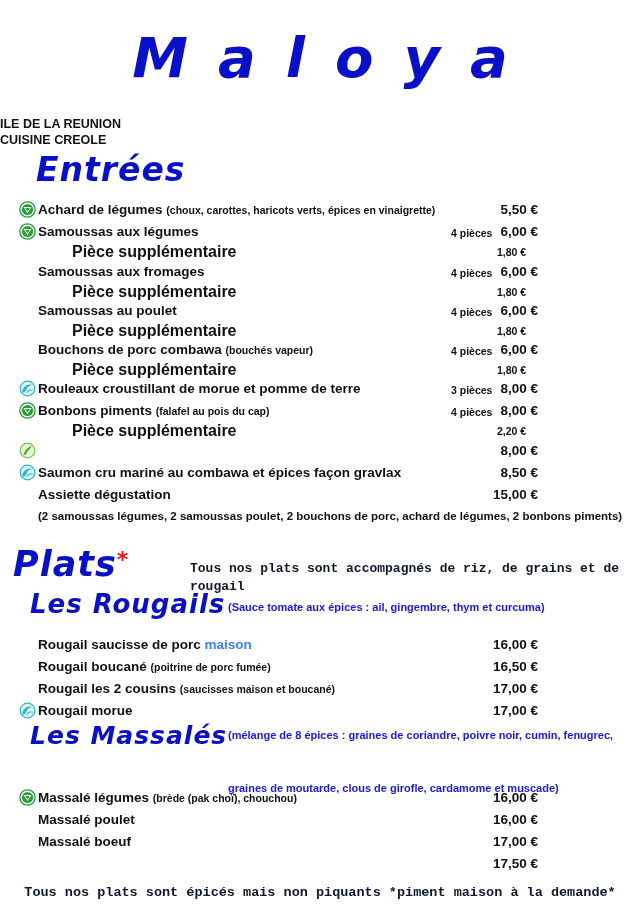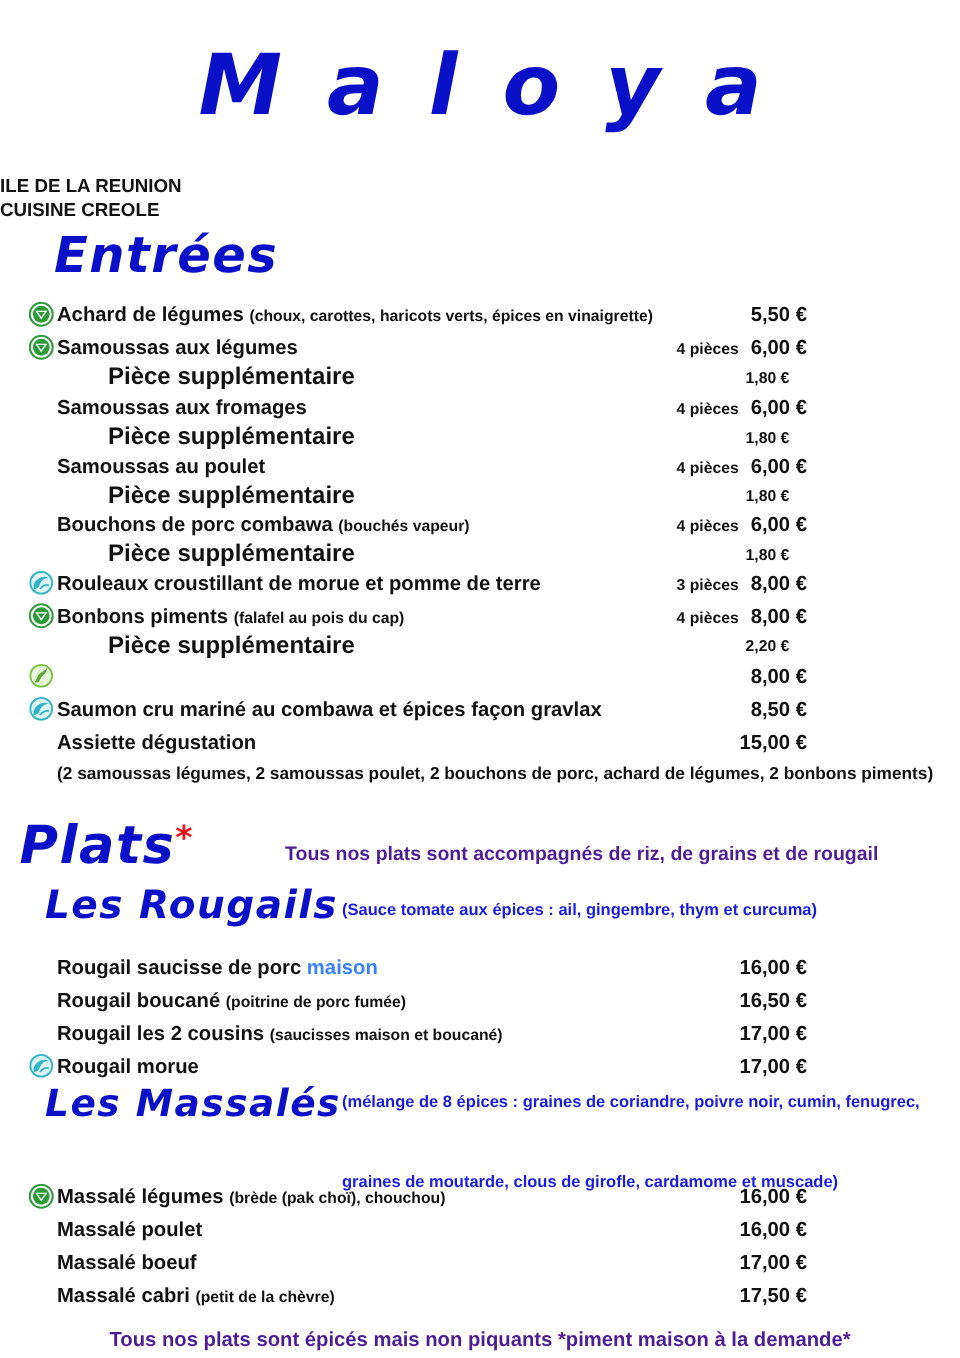--- a/index.html
+++ b/index.html
@@ -34,21 +34,21 @@
   .row .name { position: absolute; left: 38px; top: 0; font-weight: bold; font-size: 13.5px; line-height: 22px; white-space: nowrap; }
   .row .name .note { font-size: 10.5px; }
   .row .name .blue { color: #3b82f6; }
   .row .qty { position: absolute; left: 451px; top: 1px; font-weight: bold; font-size: 10.5px; line-height: 22px; }
   .row .price { position: absolute; right: 30px; top: 0; font-weight: bold; font-size: 13.5px; line-height: 22px; text-align: center; }
   .sub { left: 0; width: 640px; height: 18px; }
   .sub .name { position: absolute; left: 72px; font-weight: bold; font-size: 16px; line-height: 18px; }
   .sub .price { position: absolute; left: 497px; font-weight: bold; font-size: 10.5px; line-height: 18px; }
 
   .desc { left: 38px; font-weight: bold; font-size: 11.5px; line-height: 18px; white-space: nowrap; }
-  .red-note { color: #4c1d95; font-weight: bold; font-size: 13px; line-height: 18px; }
+  .red-note { color: #0f172a; font-weight: bold; font-size: 13px; line-height: 18px; font-family: Liberation Mono, monospace; }
   .blue-note { color: #1a1ae6; font-weight: bold; font-size: 11px; line-height: 18px; }
   .footer { left: 0; width: 640px; top: 856px; text-align: center; font-size: 13.5px; }
   svg { display: block; }
 </style>
 </head>
 <body>
 
 <svg width="0" height="0" style="position:absolute">
   <defs>
     <symbol id="sym-veg" viewBox="0 0 20 20">
@@ -224,17 +224,16 @@
 </div>
 <div class="abs row" style="top:809px">
   <span class="name">Massalé poulet</span>
   <span class="price">16,00 €</span>
 </div>
 <div class="abs row" style="top:831px">
   <span class="name">Massalé boeuf</span>
   <span class="price">17,00 €</span>
 </div>
 <div class="abs row" style="top:853px">
-  <span class="name"><span>Massalé cabri</span> <span class="note">(petit de la chèvre)</span></span>
   <span class="price">17,50 €</span>
 </div>
 
 <div class="abs red-note footer" style="top:884px">Tous nos plats sont épicés mais non piquants *piment maison à la demande*</div>
 
 </body></html>

